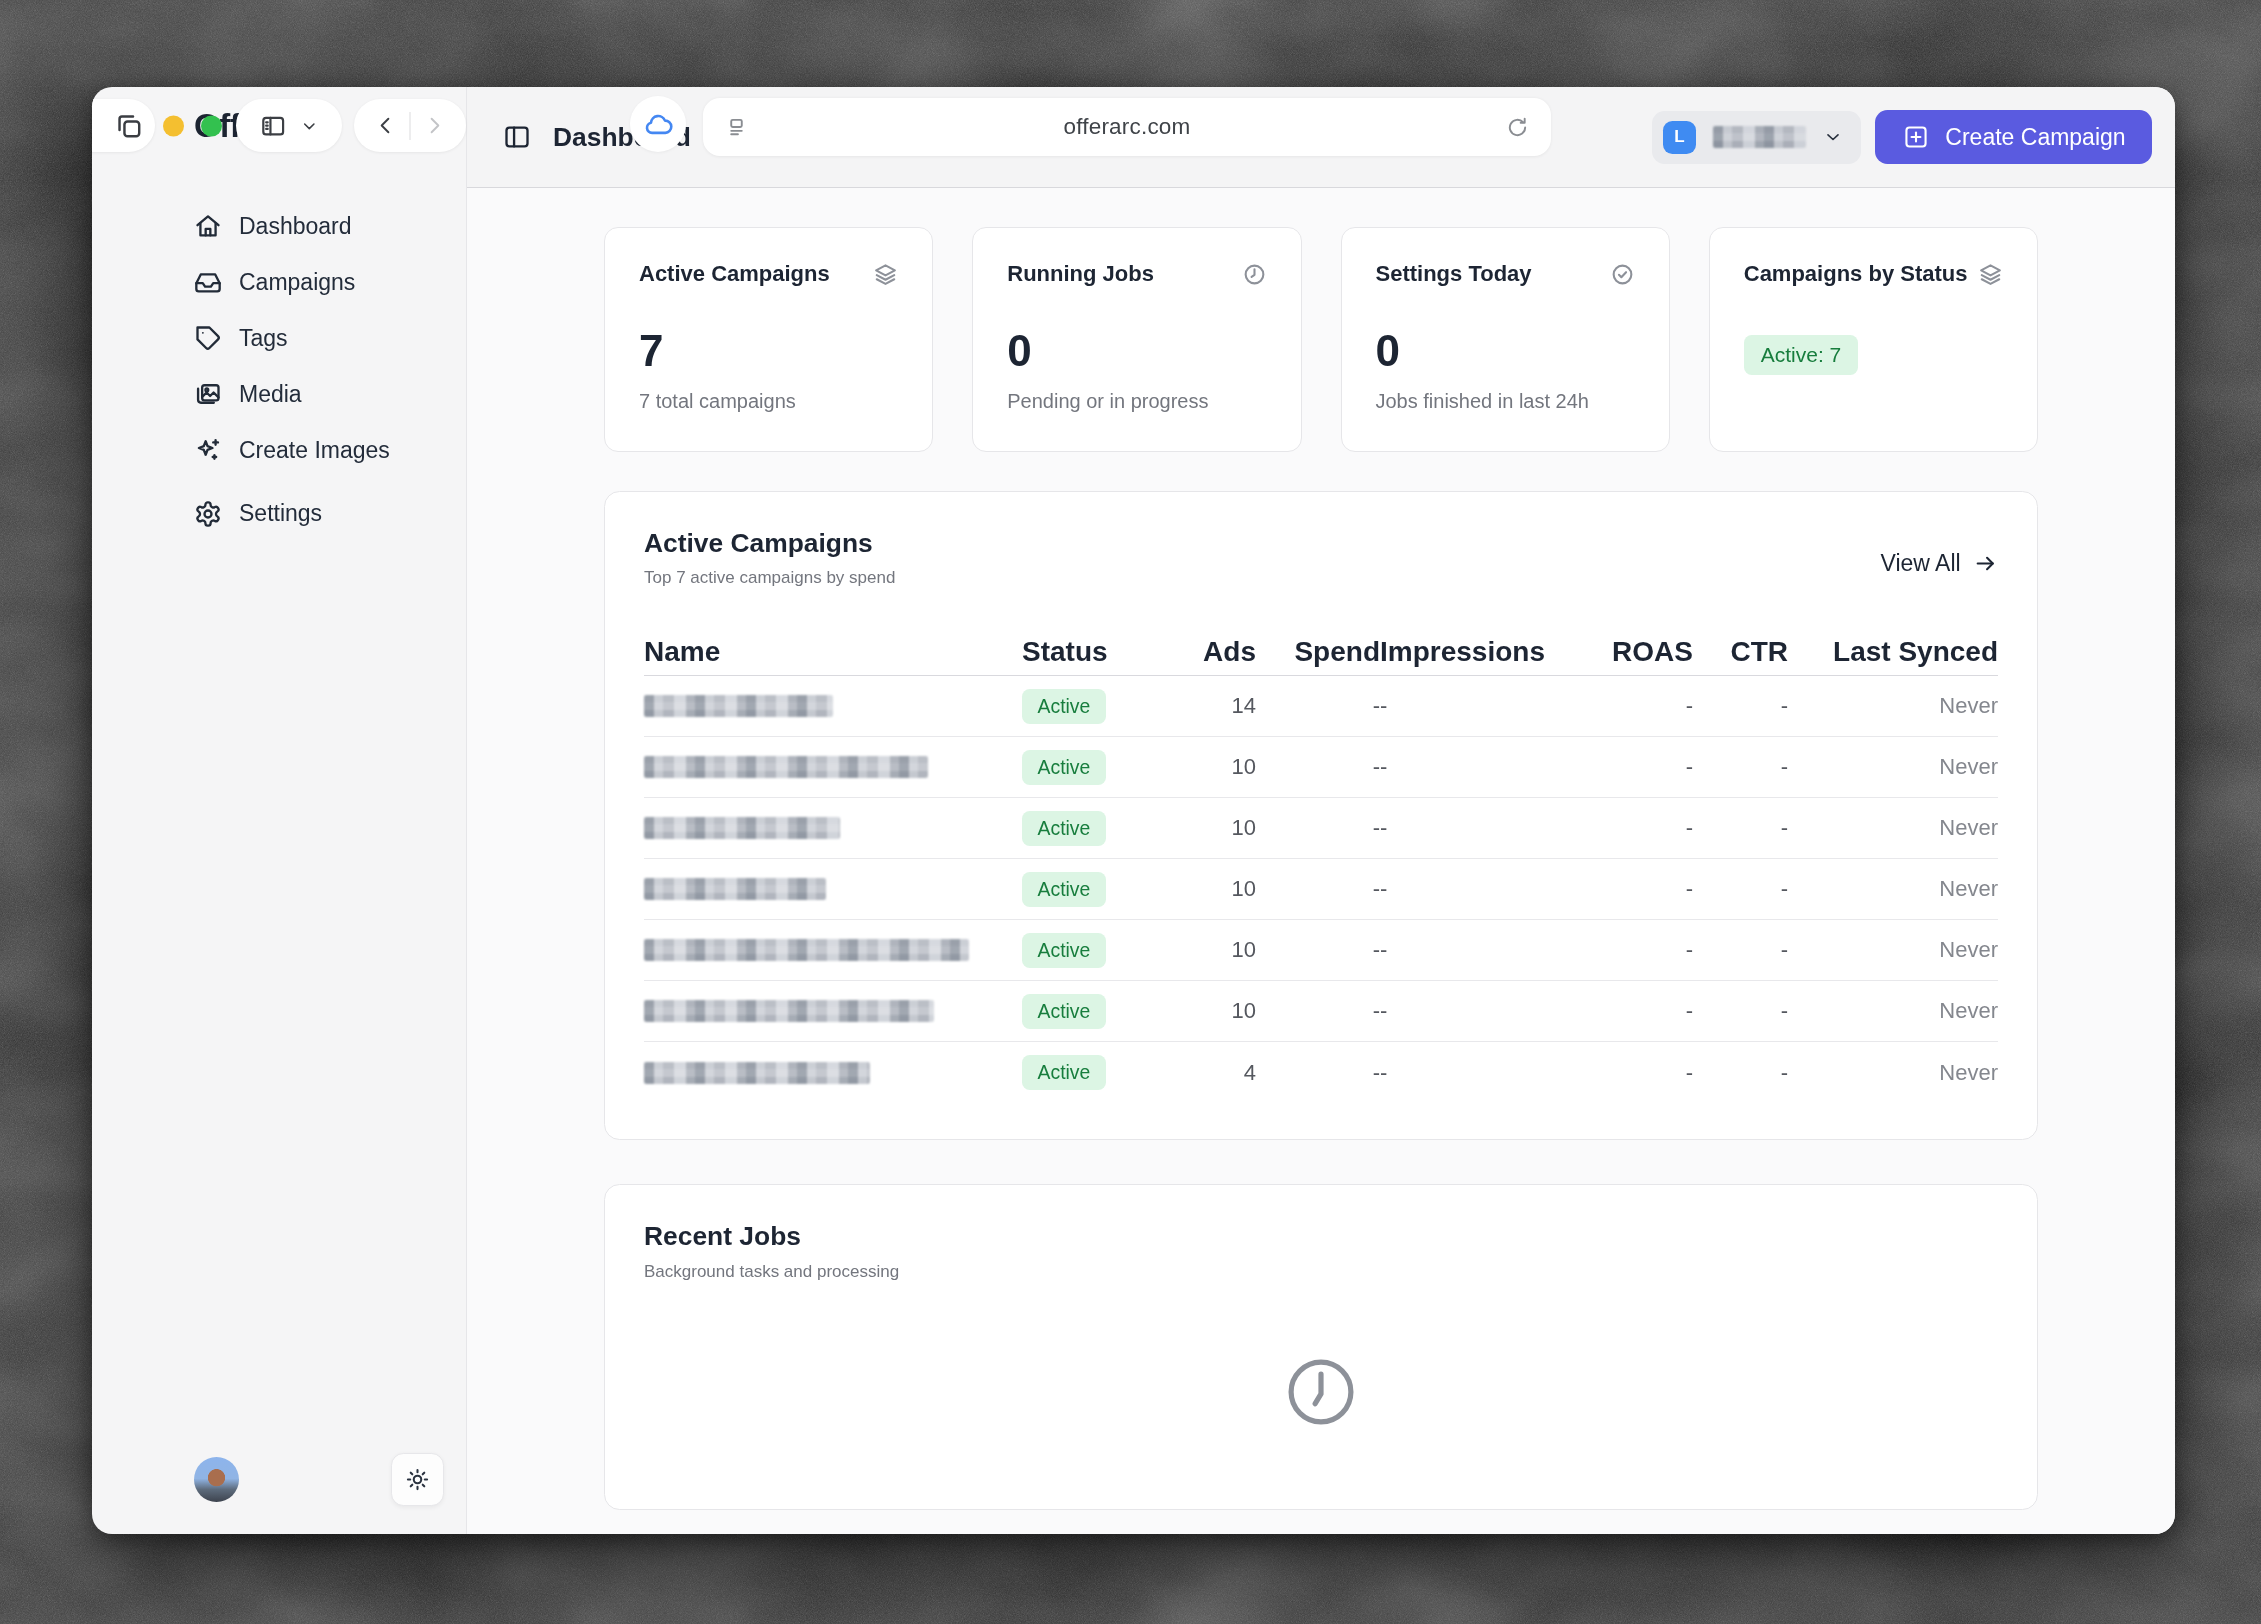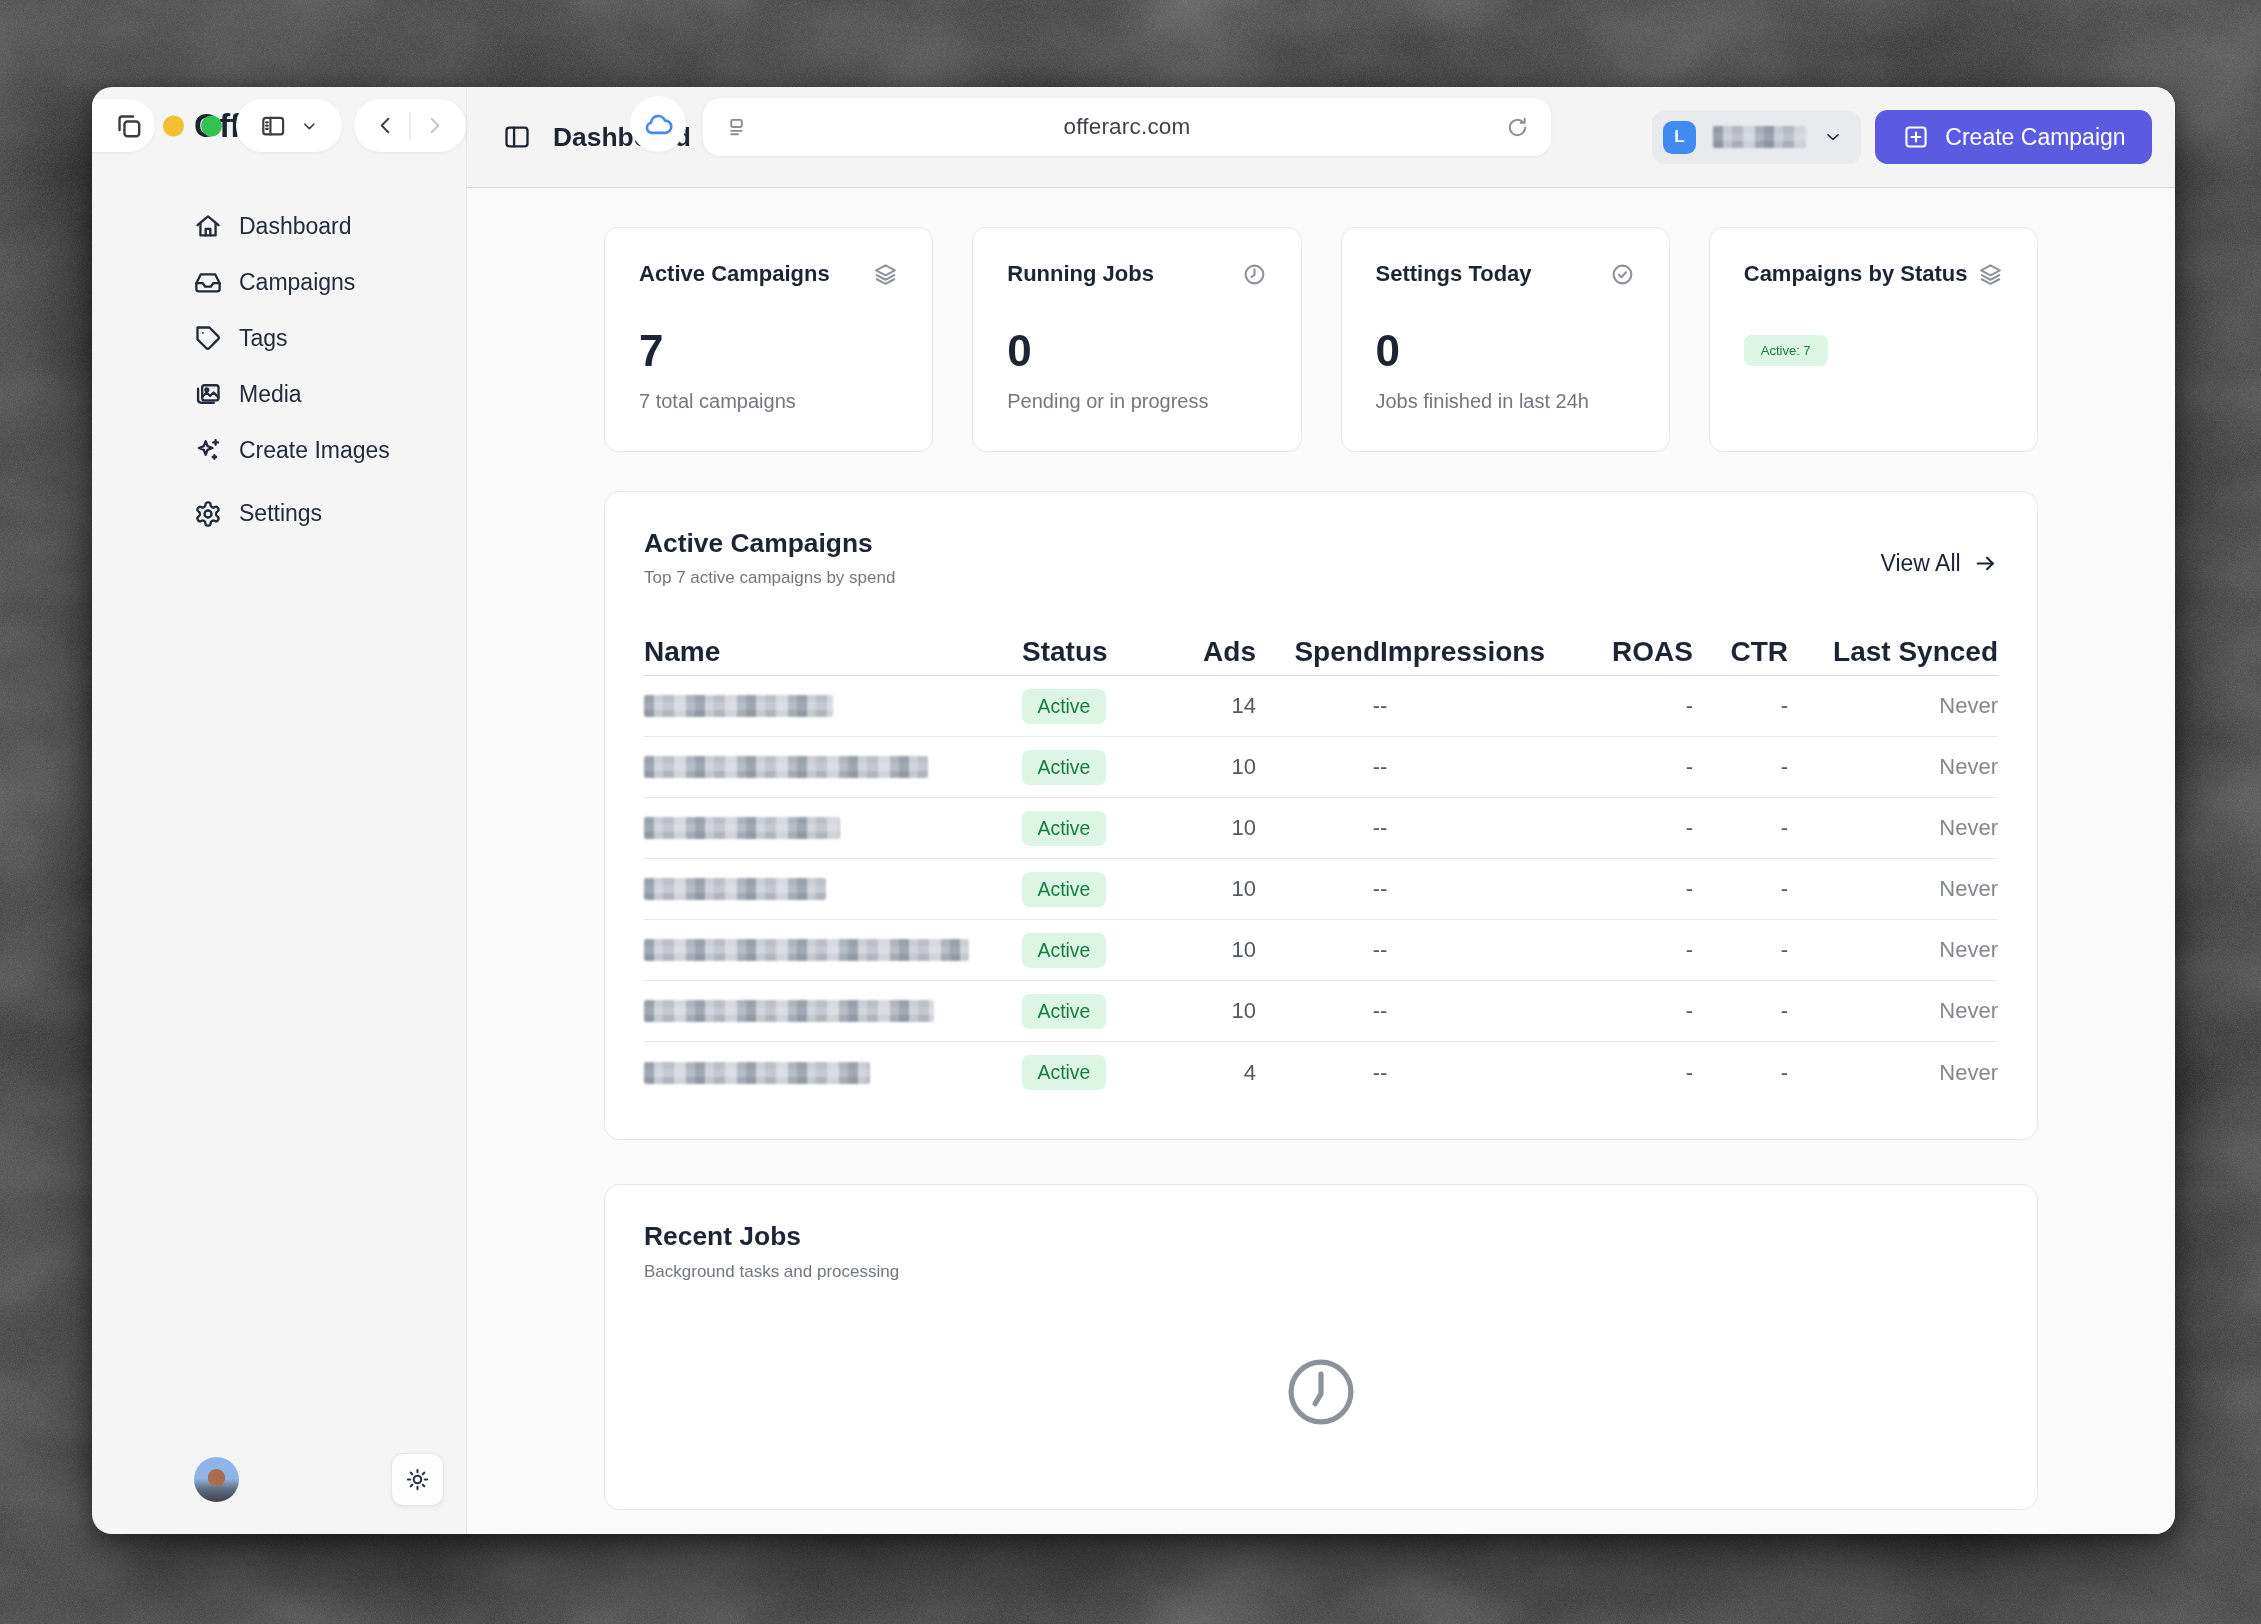--- a/index.html
+++ b/index.html
@@ -118,21 +118,21 @@
   .stat-card {
     height: 225px; background: #ffffff; border: 1.6px solid #e6e6e9; border-radius: 14px;
     padding: 33px 34px;
   }
   .stat-head { display: flex; align-items: center; justify-content: space-between; }
   .stat-title { font-size: 22px; font-weight: 600; color: #1d2533; }
   .stat-head .icon { width: 25px; height: 25px; color: #8d9199; }
   .stat-value { margin-top: 39px; font-size: 44px; font-weight: 700; color: #1d2533; }
   .stat-caption { margin-top: 14px; font-size: 20px; color: #73767e; }
   .badge {
-    display: inline-block; background: #dcf5e4; color: #177d3d; font-size: 13px; font-weight: 500;
+    display: inline-block; background: #dcf5e4; color: #177d3d; font-size: 21px; font-weight: 500;
     padding: 7.8px 17px; border-radius: 7.8px; white-space: nowrap;
   }
   .stat-card .badge { margin-top: 48px; }
 
   .panel {
     margin-top: 39px; background: #ffffff; border: 1.6px solid #e6e6e9; border-radius: 15.5px;
     padding: 36px 39px;
   }
   .panel-head { display: flex; align-items: flex-start; }
   .panel-title { font-size: 26.4px; font-weight: 700; color: #1d2533; }

